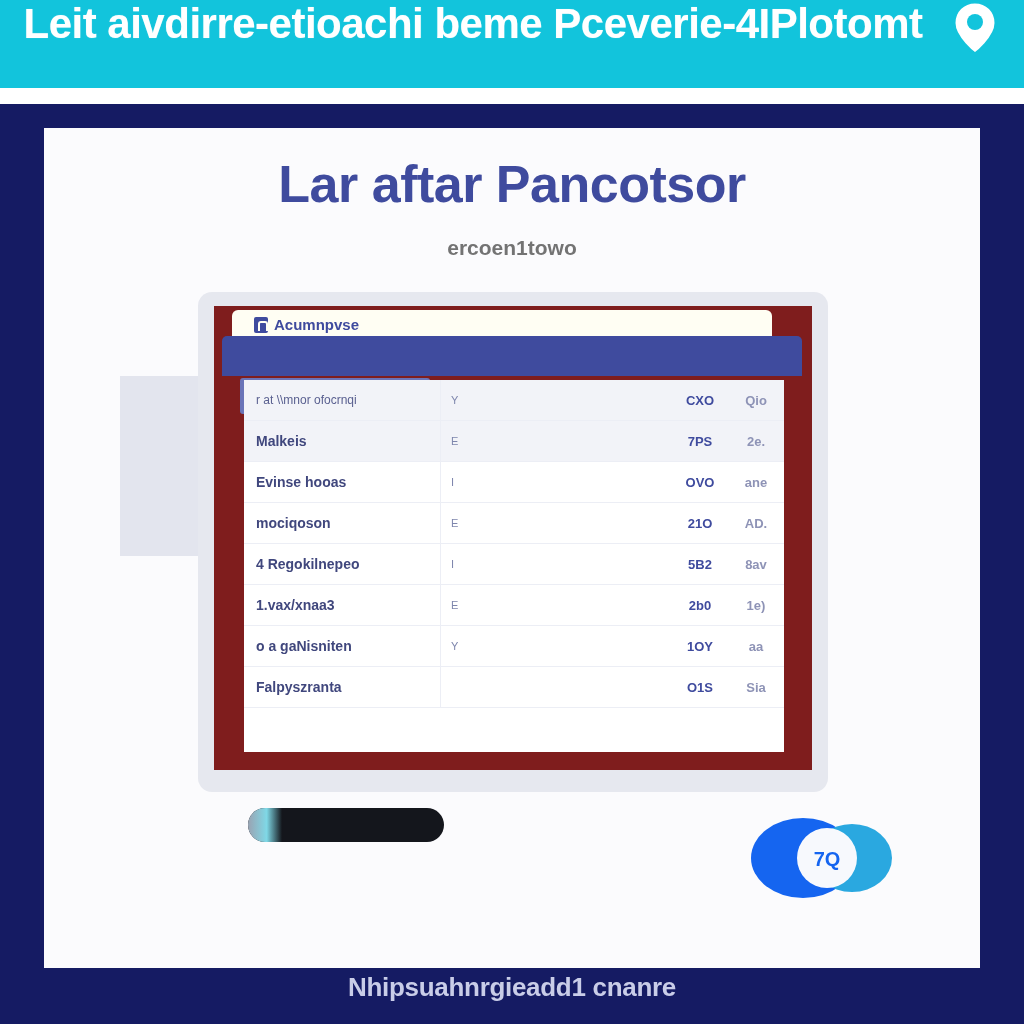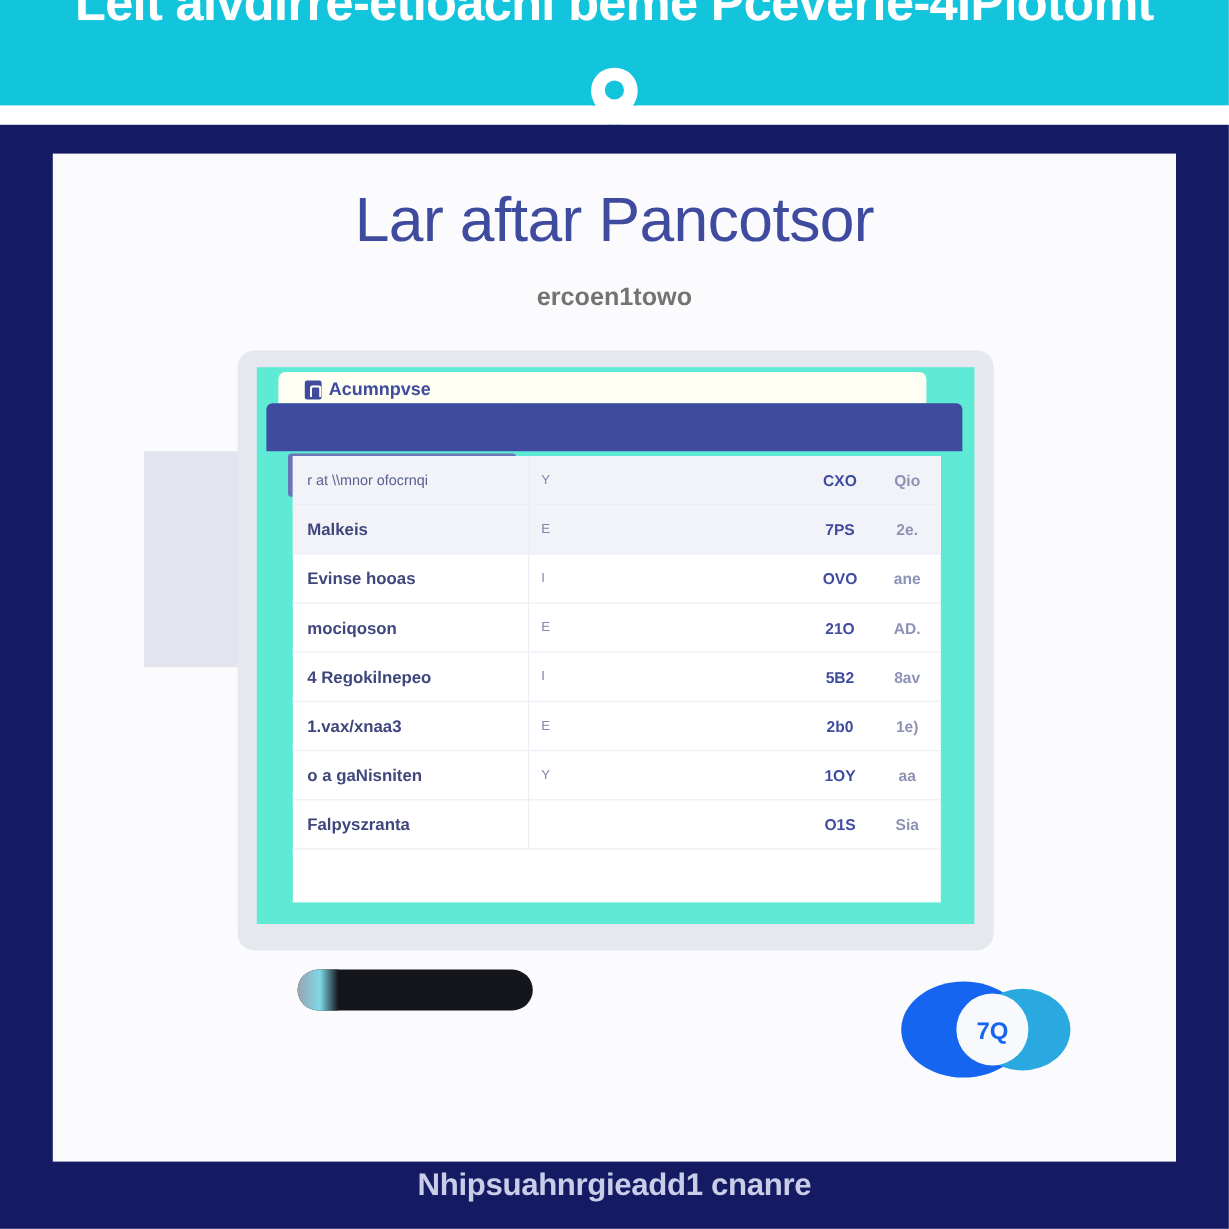--- a/index.html
+++ b/index.html
@@ -16,24 +16,23 @@
   }
 
   
   .top-banner {
     position: absolute;
     left: 0; top: 0;
     width: 1024px;
     height: 88px;
     background: #12c4dc;
     display: flex;
-    align-items: center;
+    align-items: flex-start;
     justify-content: center;
     gap: 26px;
-    flex-direction: column;
   }
   .top-banner .banner-text {
     font-size: 42px;
     font-weight: bold;
     color: #ffffff;
     letter-spacing: -0.5px;
     white-space: nowrap;
     text-shadow: 0 0 1px rgba(255,255,255,0.4);
   }
   .banner-glyph {
@@ -69,21 +68,21 @@
     height: 840px;
     background: #fbfbfd;
   }
 
   .card-title {
     position: absolute;
     left: 0; top: 26px;
     width: 936px;
     text-align: center;
     font-size: 52px;
-    font-weight: normal;
+    font-weight: bold;
     color: #3f4b9e;
     letter-spacing: -0.5px;
   }
   .card-subtitle {
     position: absolute;
     left: 0; top: 108px;
     width: 936px;
     text-align: center;
     font-size: 21px;
     font-weight: bold;
@@ -113,21 +112,21 @@
     width: 630px;
     height: 500px;
     background: #e6e8ef;
     border-radius: 14px;
   }
   .tablet-screen {
     position: absolute;
     left: 16px; top: 14px;
     width: 598px;
     height: 464px;
-    background: #5eead4;
+    background: #7f1d1d;
     overflow: hidden;
   }
 
   
   .app-tabbar {
     position: absolute;
     left: 18px; top: 4px;
     width: 540px;
     height: 26px;
     background: #fffef3;

